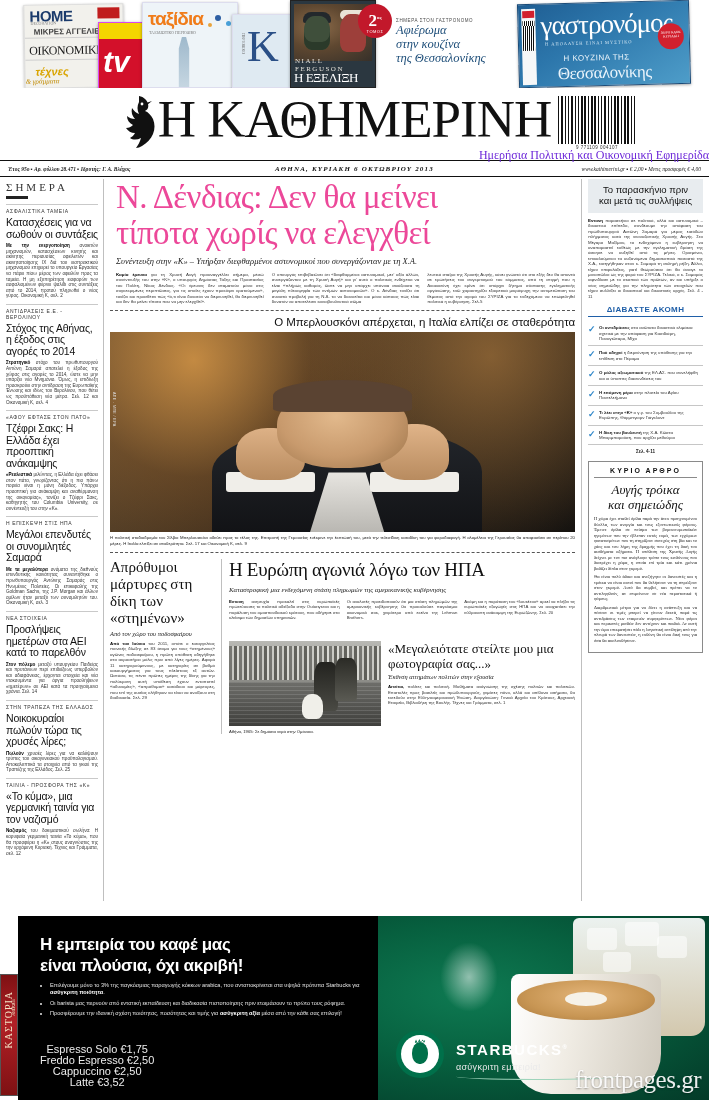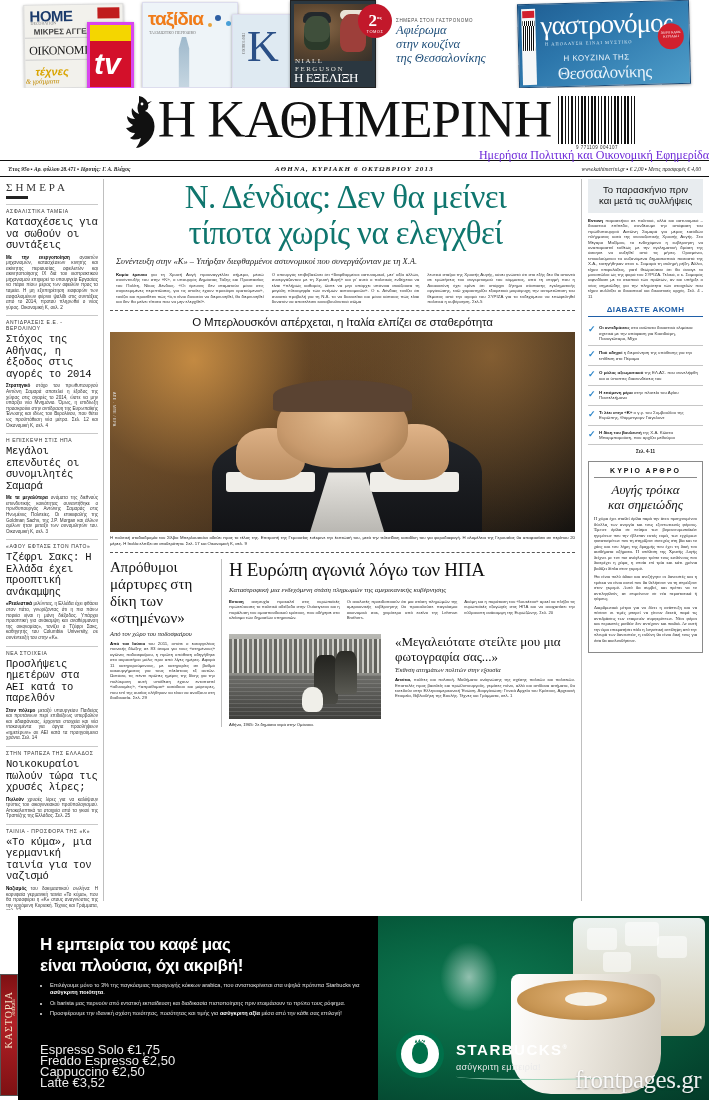--- a/index.html
+++ b/index.html
@@ -27,21 +27,21 @@
   .mag-home .h2 { position:absolute; left:9px; top:22px; font-family:"Liberation Sans",sans-serif;
                   font-weight:bold; font-size:8px; color:#444;}
   .mag-home .bar { position:absolute; left:0; top:32px; width:100%; height:1px; background:#cfcfcf;}
   .mag-home .h3 { position:absolute; left:4px; top:38px; font-size:12px; color:#1a1a1a; letter-spacing:-.3px;}
   .mag-home .bar2{ position:absolute; left:0; top:54px; width:100%; height:1px; background:#cfcfcf;}
   .mag-home .h4 { position:absolute; left:10px; top:60px; font-family:"Liberation Sans",sans-serif;
                   font-weight:bold; font-style:italic; font-size:11px; color:#d9a400;}
   .mag-home .h4b{ position:absolute; left:0; top:72px; font-size:7px; color:#c08a00; font-style:italic;}
   .mag-home .red{ position:absolute; right:3px; top:3px; width:22px; height:11px; background:#c01d1d;}
 
-  .mag-tv { left:87px; top:22px; width:47px; height:68px; background:#fff; border:3px solid #d946ef;}
+  .mag-tv { left:98px; top:22px; width:47px; height:68px; background:#fff; border:1px solid #d946ef;}
   .mag-tv .y { position:absolute; left:0; top:0; width:100%; height:16px; background:#f4d600;}
   .mag-tv .r { position:absolute; left:0; top:16px; width:100%; height:50px; background:#d3102a;}
   .mag-tv .t { position:absolute; left:4px; top:24px; font-family:"Liberation Sans",sans-serif;
                font-weight:bold; font-style:italic; font-size:30px; color:#fff; line-height:1;}
 
   .mag-taxidia { left:142px; top:2px; width:96px; height:86px; background:#eef4f8; border:1px solid #dde;}
   .mag-taxidia .t { position:absolute; left:5px; top:5px; font-family:"Liberation Sans",sans-serif;
                     font-weight:bold; font-size:19px; color:#f07c1a; letter-spacing:-1px;}
   .mag-taxidia .s { position:absolute; left:6px; top:27px; font-size:4px; color:#777;}
   .mag-taxidia .tower { position:absolute; left:28px; top:34px; width:26px; height:52px;
@@ -126,41 +126,41 @@
   .col-right { width:122px; flex:0 0 122px; padding-left:6px; border-left:1px solid #bfbfbf; }
 
   
   .simera-head { text-align:left; font-family:"Liberation Serif",serif; font-size:11px;
                  letter-spacing:3px; color:#333; padding:2px 0 3px; }
   .simera-rule { width:22px; height:3px; background:#222; margin:0 0 5px 0; }
   .side-item { border-top:1px solid #c9c9c9; padding:3px 0 5px; }
   .side-item:first-of-type { border-top:none; }
   .side-kicker { font-family:"Liberation Sans",sans-serif; font-size:5px; letter-spacing:.6px;
                  color:#333; text-transform:uppercase; margin-bottom:3px; }
-  .side-title { font-family:Liberation Mono, monospace; font-size:10.5px; line-height:11.5px;
+  .side-title { font-family:Liberation Sans, sans-serif; font-size:10.5px; line-height:11.5px;
                 color:#111; margin-bottom:3px; letter-spacing:-.2px;}
   .side-body { font-family:"Liberation Sans",sans-serif; font-size:4.6px; line-height:5.6px;
                color:#333; text-align:justify; }
   .side-body b { font-weight:bold; color:#000; }
 
   
   .lead-wrap { position:relative; padding-left:6px; }
   .lead-title { font-family:"Liberation Serif",serif; font-size:33px; line-height:36px;
-                color:#0f766e; letter-spacing:-.6px; text-align:center; }
+                color:#ec4899; letter-spacing:-.6px; text-align:left; }
   .lead-sub { font-family:"Liberation Serif",serif; font-style:italic; font-size:8.5px;
               color:#222; margin:5px 0 6px; }
   .three-cols { display:flex; gap:8px; font-family:"Liberation Sans",sans-serif;
                 font-size:4.4px; line-height:5.4px; color:#333; text-align:justify; }
   .three-cols > div { flex:1; }
   .three-cols b { font-weight:bold; color:#000; }
 
   .dashed { border-top:1px dashed #555; margin:6px 0 5px; }
 
   .berl-title { font-family:"Liberation Sans",sans-serif; font-size:11.5px; color:#111;
-                text-align:center; margin-bottom:4px; letter-spacing:-.1px;}
+                text-align:right; margin-bottom:4px; letter-spacing:-.1px;}
   .berl-photo { position:relative; width:100%; height:200px; overflow:hidden;
                 background:linear-gradient(135deg,#6b5436 0%,#3b2d1e 45%,#161310 100%); }
   .berl-photo .warm { position:absolute; inset:0;
       background:radial-gradient(circle at 18% 14%, rgba(214,150,70,.85) 0%, rgba(150,95,40,.35) 28%, rgba(0,0,0,0) 55%),
                  radial-gradient(circle at 82% 12%, rgba(200,140,70,.55) 0%, rgba(0,0,0,0) 45%); }
   .berl-photo .suit { position:absolute; left:22%; bottom:0; width:58%; height:52%;
       background:linear-gradient(180deg,#23262b,#121316); border-radius:42% 42% 0 0;}
   .berl-photo .shirt{ position:absolute; left:43%; bottom:0; width:16%; height:30%;
       background:linear-gradient(180deg,#e7e5e0,#b9b7b2); clip-path:polygon(25% 0,75% 0,100% 100%,0 100%);}
   .berl-photo .face { position:absolute; left:36%; top:28%; width:28%; height:40%;
@@ -187,21 +187,21 @@
   .apro-body { font-family:"Liberation Sans",sans-serif; font-size:4.4px; line-height:5.4px; color:#333; text-align:justify;}
   .apro-body b { font-weight:bold; color:#000; }
 
   .eu-title { font-family:"Liberation Serif",serif; font-size:19px; line-height:21px; color:#111; letter-spacing:-.3px;}
   .eu-sub   { font-family:"Liberation Serif",serif; font-style:italic; font-size:7px; color:#222; margin:6px 0 5px;}
   .eu-cols  { display:flex; gap:7px; font-family:"Liberation Sans",sans-serif;
               font-size:4.3px; line-height:5.3px; color:#333; text-align:justify;}
   .eu-cols > div { flex:1; }
   .eu-cols b { font-weight:bold; color:#000; }
 
-  .lower-split { display:flex; gap:14px; margin-top:14px; }
+  .lower-split { display:flex; gap:7px; margin-top:21px; }
   .photo-omon { position:relative; width:152px; flex:0 0 152px; height:85px; overflow:hidden;
                 background:linear-gradient(180deg,#b9b9b4 0%,#8e8e89 45%,#60605c 100%); }
   .photo-omon .water { position:absolute; left:0; bottom:0; width:100%; height:52%;
                        background:linear-gradient(180deg,#6e6e6a,#3f3f3c); }
   .photo-omon .ripple{ position:absolute; left:0; bottom:0; width:100%; height:52%;
                        background:repeating-linear-gradient(180deg, rgba(255,255,255,.13) 0 1px, rgba(0,0,0,0) 1px 4px);}
   .photo-omon .crowd { position:absolute; left:0; top:6%; width:100%; height:40%;
                        background:repeating-linear-gradient(90deg,#6f6f6a 0 3px,#cfcfc9 3px 5px,#55554f 5px 8px,#e3e3dd 8px 10px);
                        opacity:.85;}
   .photo-omon .fig   { position:absolute; left:56%; top:24%; width:16%; height:58%;
@@ -255,21 +255,21 @@
   .ad-green { position:absolute; left:378px; top:6px; width:331px; height:184px;
               background:radial-gradient(ellipse at 28% 42%, #0e7a52 0%, #07603f 45%, #033a28 100%); overflow:hidden;}
   .ad-h { position:absolute; left:22px; top:18px; width:320px;
           font-family:"Liberation Sans",sans-serif; font-weight:bold; font-size:17px;
           line-height:21px; color:#fff; letter-spacing:-.3px;}
   .ad-list { position:absolute; left:22px; top:66px; width:330px;
              font-family:"Liberation Sans",sans-serif; font-size:5.6px; line-height:7.4px; color:#e6e6e6;}
   .ad-list li { margin-bottom:3px; margin-left:10px; }
   .ad-list b { color:#fff; }
   .ad-prices { position:absolute; left:22px; top:128px;
-               font-family:"Liberation Sans",sans-serif; font-size:13px; line-height:11px; color:#ececec;}
+               font-family:"Liberation Sans",sans-serif; font-size:11px; line-height:11px; color:#ececec;text-align:center;}
   .sb-logo { position:absolute; left:18px; bottom:22px; width:48px; height:48px; border-radius:50%;
              background:#00704a; display:flex; align-items:center; justify-content:center;}
   .sb-logo .siren { width:38px; height:38px; border-radius:50%; background:#fff; position:relative;}
   .sb-logo .siren:before{ content:""; position:absolute; left:50%; top:7px; transform:translateX(-50%);
              width:16px; height:22px; border-radius:50% 50% 45% 45%; background:#00704a;}
   .sb-logo .siren:after { content:""; position:absolute; left:50%; top:3px; transform:translateX(-50%);
              width:11px; height:5px; background:#00704a; clip-path:polygon(0 100%,14% 30%,28% 100%,44% 18%,58% 100%,72% 30%,86% 100%,100% 45%);}
   .sb-name { position:absolute; left:78px; bottom:42px; font-family:"Liberation Sans",sans-serif;
              font-weight:bold; font-size:15px; letter-spacing:1.5px; color:#fff;}
   .sb-name sup { font-size:6px; }
@@ -402,29 +402,29 @@
         <div class="side-body"><b>Με την ενεργοποίηση</b><span> ανοικτών μηχανισμών, κατασχέσεων κινητής και ακίνητης περιουσίας οφειλετών και ακινητοποίησης ΙΧ διά του εισπρακτικού μηχανισμού επιχειρεί το υπουργείο Εργασίας να πάρει πίσω μέρος των οφειλών προς τα ταμεία. Η μη εξυπηρέτηση εισφορών των ασφαλισμένων φέρνει ψαλίδι στις συντάξεις από το 2014, προτού πληρωθεί ο νέος γύρος. Οικονομική Κ, σελ. 2</span></div>
       </div>
 
       <div class="side-item">
         <div class="side-kicker">ΑΝΤΙΔΡΑΣΕΙΣ Ε.Ε. - ΒΕΡΟΛΙΝΟΥ</div>
         <div class="side-title">Στόχος της Αθήνας, η έξοδος στις αγορές το 2014</div>
         <div class="side-body"><b>Στρατηγικό</b><span> στόχο του πρωθυπουργού Αντώνη Σαμαρά αποτελεί η έξοδος της χώρας στις αγορές το 2014, ώστε να μην υπάρξει νέο Μνημόνιο. Όμως, η επιδίωξη προσκρούει στην αντίδραση της Ευρωπαϊκής Ένωσης και ιδίως του Βερολίνου, που θέτει ως προϋπόθεση νέα μέτρα. Σελ. 12 και Οικονομική Κ, σελ. 4</span></div>
       </div>
 
       <div class="side-item">
+        <div class="side-kicker">«ΑΦΟΥ ΕΦΤΑΣΕ ΣΤΟΝ ΠΑΤΟ»</div>
+        <div class="side-title">Τζέφρι Σακς: Η Ελλάδα έχει προοπτική ανάκαμψης</div>
+        <div class="side-body"><b>«Ρεαλιστικά</b><span> μιλώντας, η Ελλάδα έχει φθάσει στον πάτο, γνωρίζοντας ότι η πιο πάνω πορεία είναι η μόνη διέξοδος. Υπάρχει προοπτική για ανάκαμψη και αναθέρμανση της οικονομίας», τονίζει ο Τζέφρι Σακς, καθηγητής του Columbia University, σε συνέντευξή του στην «Κ».</span></div>
+      </div>
+
+      <div class="side-item">
         <div class="side-kicker">Η ΕΠΙΣΚΕΨΗ ΣΤΙΣ ΗΠΑ</div>
         <div class="side-title">Μεγάλοι επενδυτές οι συνομιλητές Σαμαρά</div>
         <div class="side-body"><b>Με τα μεγαλύτερα</b><span> ονόματα της διεθνούς επενδυτικής κοινότητας συναντήθηκε ο πρωθυπουργός Αντώνης Σαμαράς στις Ηνωμένες Πολιτείες. Οι επικεφαλής της Goldman Sachs, της J.P. Morgan και άλλων ομίλων ήταν μεταξύ των συνομιλητών του. Οικονομική Κ, σελ. 3</span></div>
-      </div>
-
-      <div class="side-item">
-        <div class="side-kicker">«ΑΦΟΥ ΕΦΤΑΣΕ ΣΤΟΝ ΠΑΤΟ»</div>
-        <div class="side-title">Τζέφρι Σακς: Η Ελλάδα έχει προοπτική ανάκαμψης</div>
-        <div class="side-body"><b>«Ρεαλιστικά</b><span> μιλώντας, η Ελλάδα έχει φθάσει στον πάτο, γνωρίζοντας ότι η πιο πάνω πορεία είναι η μόνη διέξοδος. Υπάρχει προοπτική για ανάκαμψη και αναθέρμανση της οικονομίας», τονίζει ο Τζέφρι Σακς, καθηγητής του Columbia University, σε συνέντευξή του στην «Κ».</span></div>
       </div>
 
       <div class="side-item">
         <div class="side-kicker">ΝΕΑ ΣΤΟΙΧΕΙΑ</div>
         <div class="side-title">Προσλήψεις ημετέρων στα ΑΕΙ κατά το παρελθόν</div>
         <div class="side-body"><b>Στον πόλεμο</b><span> μεταξύ υπουργείου Παιδείας και πρυτάνεων περί επιδείξεως υπερβολών και αδιαφάνειας, έρχονται στοιχεία και νέα ντοκουμέντα για όργια προσλήψεων «ημετέρων» σε ΑΕΙ κατά τα προηγούμενα χρόνια. Σελ. 14</span></div>
       </div>
 
       <div class="side-item">
         <div class="side-kicker">ΣΤΗΝ ΤΡΑΠΕΖΑ ΤΗΣ ΕΛΛΑΔΟΣ</div>

